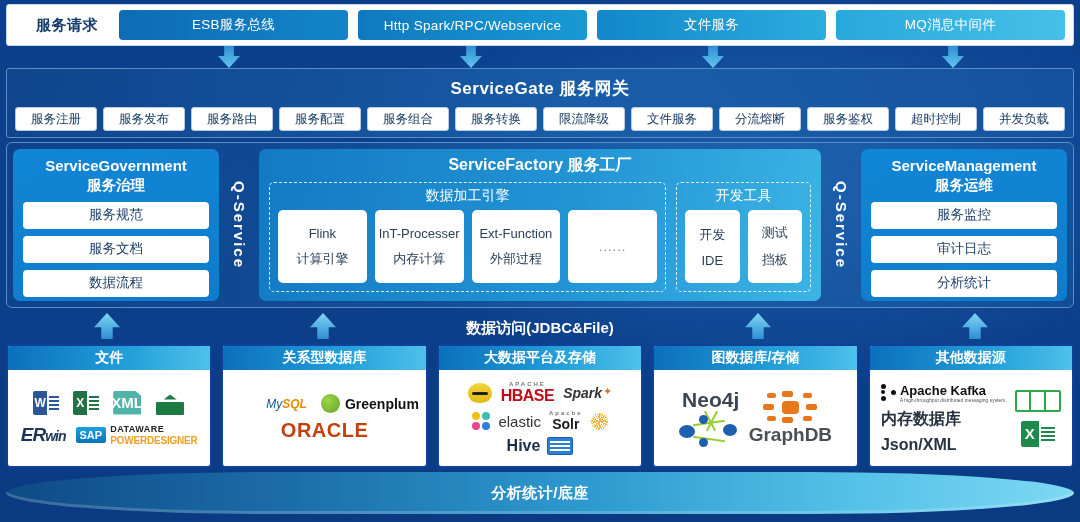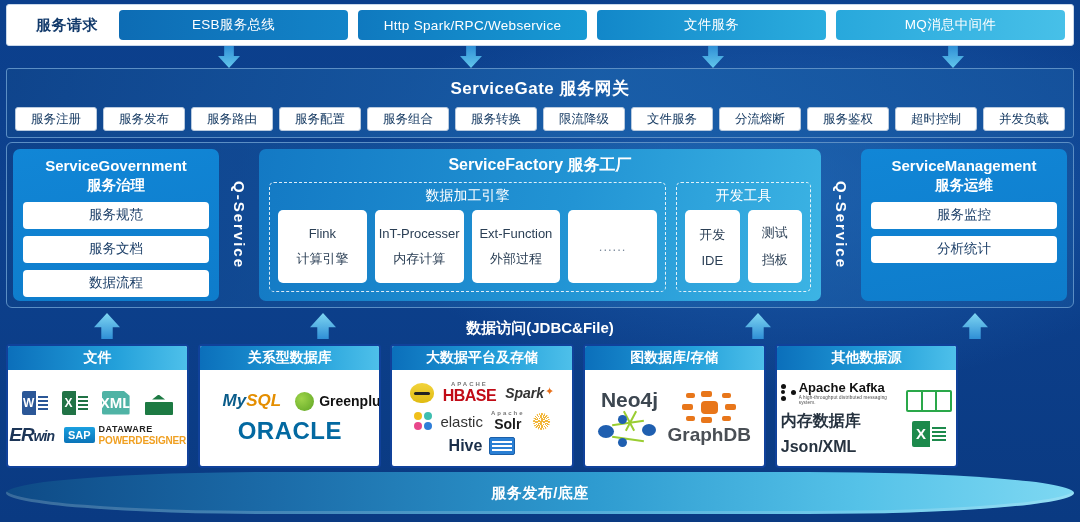--- a/index.html
+++ b/index.html
@@ -120,22 +120,22 @@
 
   
   .access{
     position:absolute; left:0; top:312px; width:1080px; height:32px;
     display:flex; align-items:center; justify-content:center;
     color:#fff; font-weight:bold; font-size:15px;
   }
 
   
   .sources{
-    position:absolute; left:6px; top:344px; width:952px; height:124px;
-    display:flex; gap:9px;
+    position:absolute; left:6px; top:344px; width:1068px; height:124px;
+    display:flex; gap:9px;justify-content:flex-end;
   }
   .src{
     flex:1; border:2px solid #10419a; border-radius:4px; background:#fff;
     display:flex; flex-direction:column; overflow:hidden;
   }
   .src-head{
     height:24px; display:flex; align-items:center; justify-content:center;
     color:#fff; font-weight:bold; font-size:14px;
     background:linear-gradient(90deg,#0b6fbb 0%,#23a0da 60%,#4ec0ea 100%);
   }
@@ -160,26 +160,26 @@
   .green-ico{ width:30px; height:24px; display:flex; flex-direction:column; align-items:center; justify-content:flex-end; gap:2px;}
   .green-ico .cap{ width:13px; height:5px; background:#1d7a43; clip-path:polygon(50% 0,100% 100%,0 100%);}
   .green-ico .base{ width:28px; height:13px; background:#1d7a43; border-radius:1px;}
 
   .erwin{ font-weight:bold; font-size:19px; color:#1c3557; letter-spacing:-1px; font-style:italic;}
   .sap{ background:linear-gradient(180deg,#1aa0e0,#0a74b8); color:#fff; font-weight:bold; font-size:11px;
         padding:2px 4px; border-radius:2px;}
   .pd{ color:#f0a022; font-weight:bold; font-size:10px; letter-spacing:-.2px;}
   .dataware{ color:#222; font-weight:bold; font-size:9px; letter-spacing:.5px; }
 
-  .mysql{ color:#0a5c8a; font-weight:bold; font-size:17px; font-style:italic;margin-left:36px; }
+  .mysql{ color:#0a5c8a; font-weight:normal; font-size:12px; font-style:italic;margin-left:36px; }
   .mysql b{ color:#e48e00; }
   .gplum-dot{ width:19px; height:19px; border-radius:50%;
     background:radial-gradient(circle at 35% 35%,#9ed44a,#5fa524); }
   .gplum{ color:#111; font-weight:bold; font-size:14px; }
-  .oracle{ color:#0369a1; font-weight:bold; font-size:24px; letter-spacing:.5px; }
+  .oracle{ color:#c2410c; font-weight:bold; font-size:20px; letter-spacing:.5px; }
 
   .bee{ width:24px; height:20px; border-radius:50% 50% 45% 45%;
         background:linear-gradient(180deg,#f2d33b,#e0bb12); position:relative; }
   .bee:after{ content:""; position:absolute; left:4px; right:4px; top:9px; height:3px; background:#222; border-radius:2px;}
   .hbase{ color:#c10b16; font-weight:bold; font-size:16px; letter-spacing:-.5px; }
   .apache-s{ font-size:6px; color:#777; letter-spacing:2px; font-weight:bold; }
   .spark{ color:#333; font-weight:bold; font-size:14px; font-style:italic; }
   .star{ color:#e8701a; font-size:11px; }
   .elastic-dots{ display:grid; grid-template-columns:8px 8px; gap:2px; }
   .elastic-dots i{ width:8px; height:8px; border-radius:50%; display:block;}
@@ -322,20 +322,21 @@
       <span>Q-Service</span>
     </div>
 
     <div class="side-card">
       <div class="side-title">
         <div>ServiceManagement</div>
         <div class="cn">服务运维</div>
       </div>
       <div class="side-rows">
         <div class="side-row">服务监控</div>
+        <div class="side-row">审计日志</div>
         <div class="side-row">分析统计</div>
       </div>
     </div>
   </div>
 
   <div class="access">
     <span>数据访问(JDBC&amp;File)</span>
   </div>
 
   <div class="arrow-up" style="left:94px;  top:313px;"></div>
@@ -516,16 +517,16 @@
                 </div>
             </div>
           </div>
         </div>
       </div>
     </div>
 
   </div>
 
   <div class="disc">
-    <span>服务发布/底座</span>
+    <span>分析统计/底座</span>
   </div>
 
 </div>
 
 </body></html>

